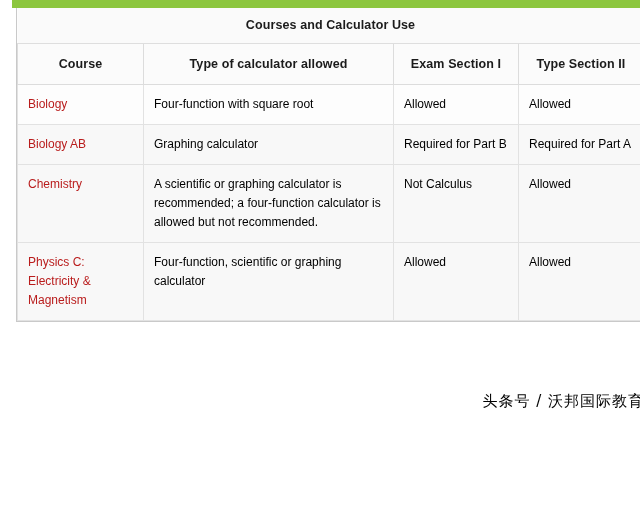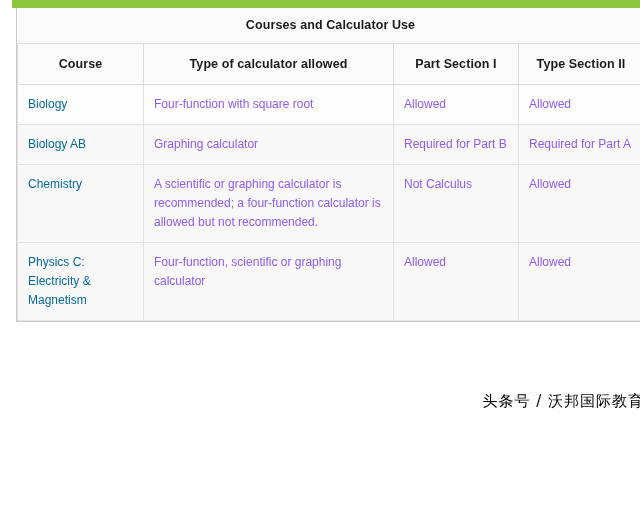--- a/index.html
+++ b/index.html
@@ -75,34 +75,34 @@
     color: #1b1b1b;
     padding: 13px 6px 13px 6px;
     background: #fbfbfb;
     border: 1px solid #dcdcdc;
     border-top: 1px solid #dcdcdc;
     letter-spacing: 0.1px;
   }
 
   td.cell {
     font-size: 12px;
-    color: #8b5cf6;
+    color: #000000;
     vertical-align: top;
     padding: 10px 9px 10px 10px;
     border: 1px solid #e2e2e2;
     line-height: 1.58;
     background: #fdfdfd;
   }
 
   td.cell.course-cell {
     color: #5a8cab;
     padding-left: 10px;
   }
   td.cell.course-cell .course-link {
-    color: #0369a1;
+    color: #b91c1c;
     text-decoration: none;
     cursor: pointer;
   }
 
   .row-alt td.cell { background: #f8f8f8; }
 
   
   .watermark {
     position: absolute;
     right: 8px;
@@ -132,21 +132,21 @@
         <col class="c-sec2">
       </colgroup>
 
       <thead>
         <tr>
           <td class="title-cell" colspan="4">Courses and Calculator Use</td>
         </tr>
         <tr>
           <th class="col-head">Course</th>
           <th class="col-head">Type of calculator allowed</th>
-          <th class="col-head">Part Section I</th>
+          <th class="col-head">Exam Section I</th>
           <th class="col-head">Type Section II</th>
         </tr>
       </thead>
 
       <tbody>
 
         <tr>
           <td class="cell course-cell">
             <span class="course-link">Biology</span>
           </td>

